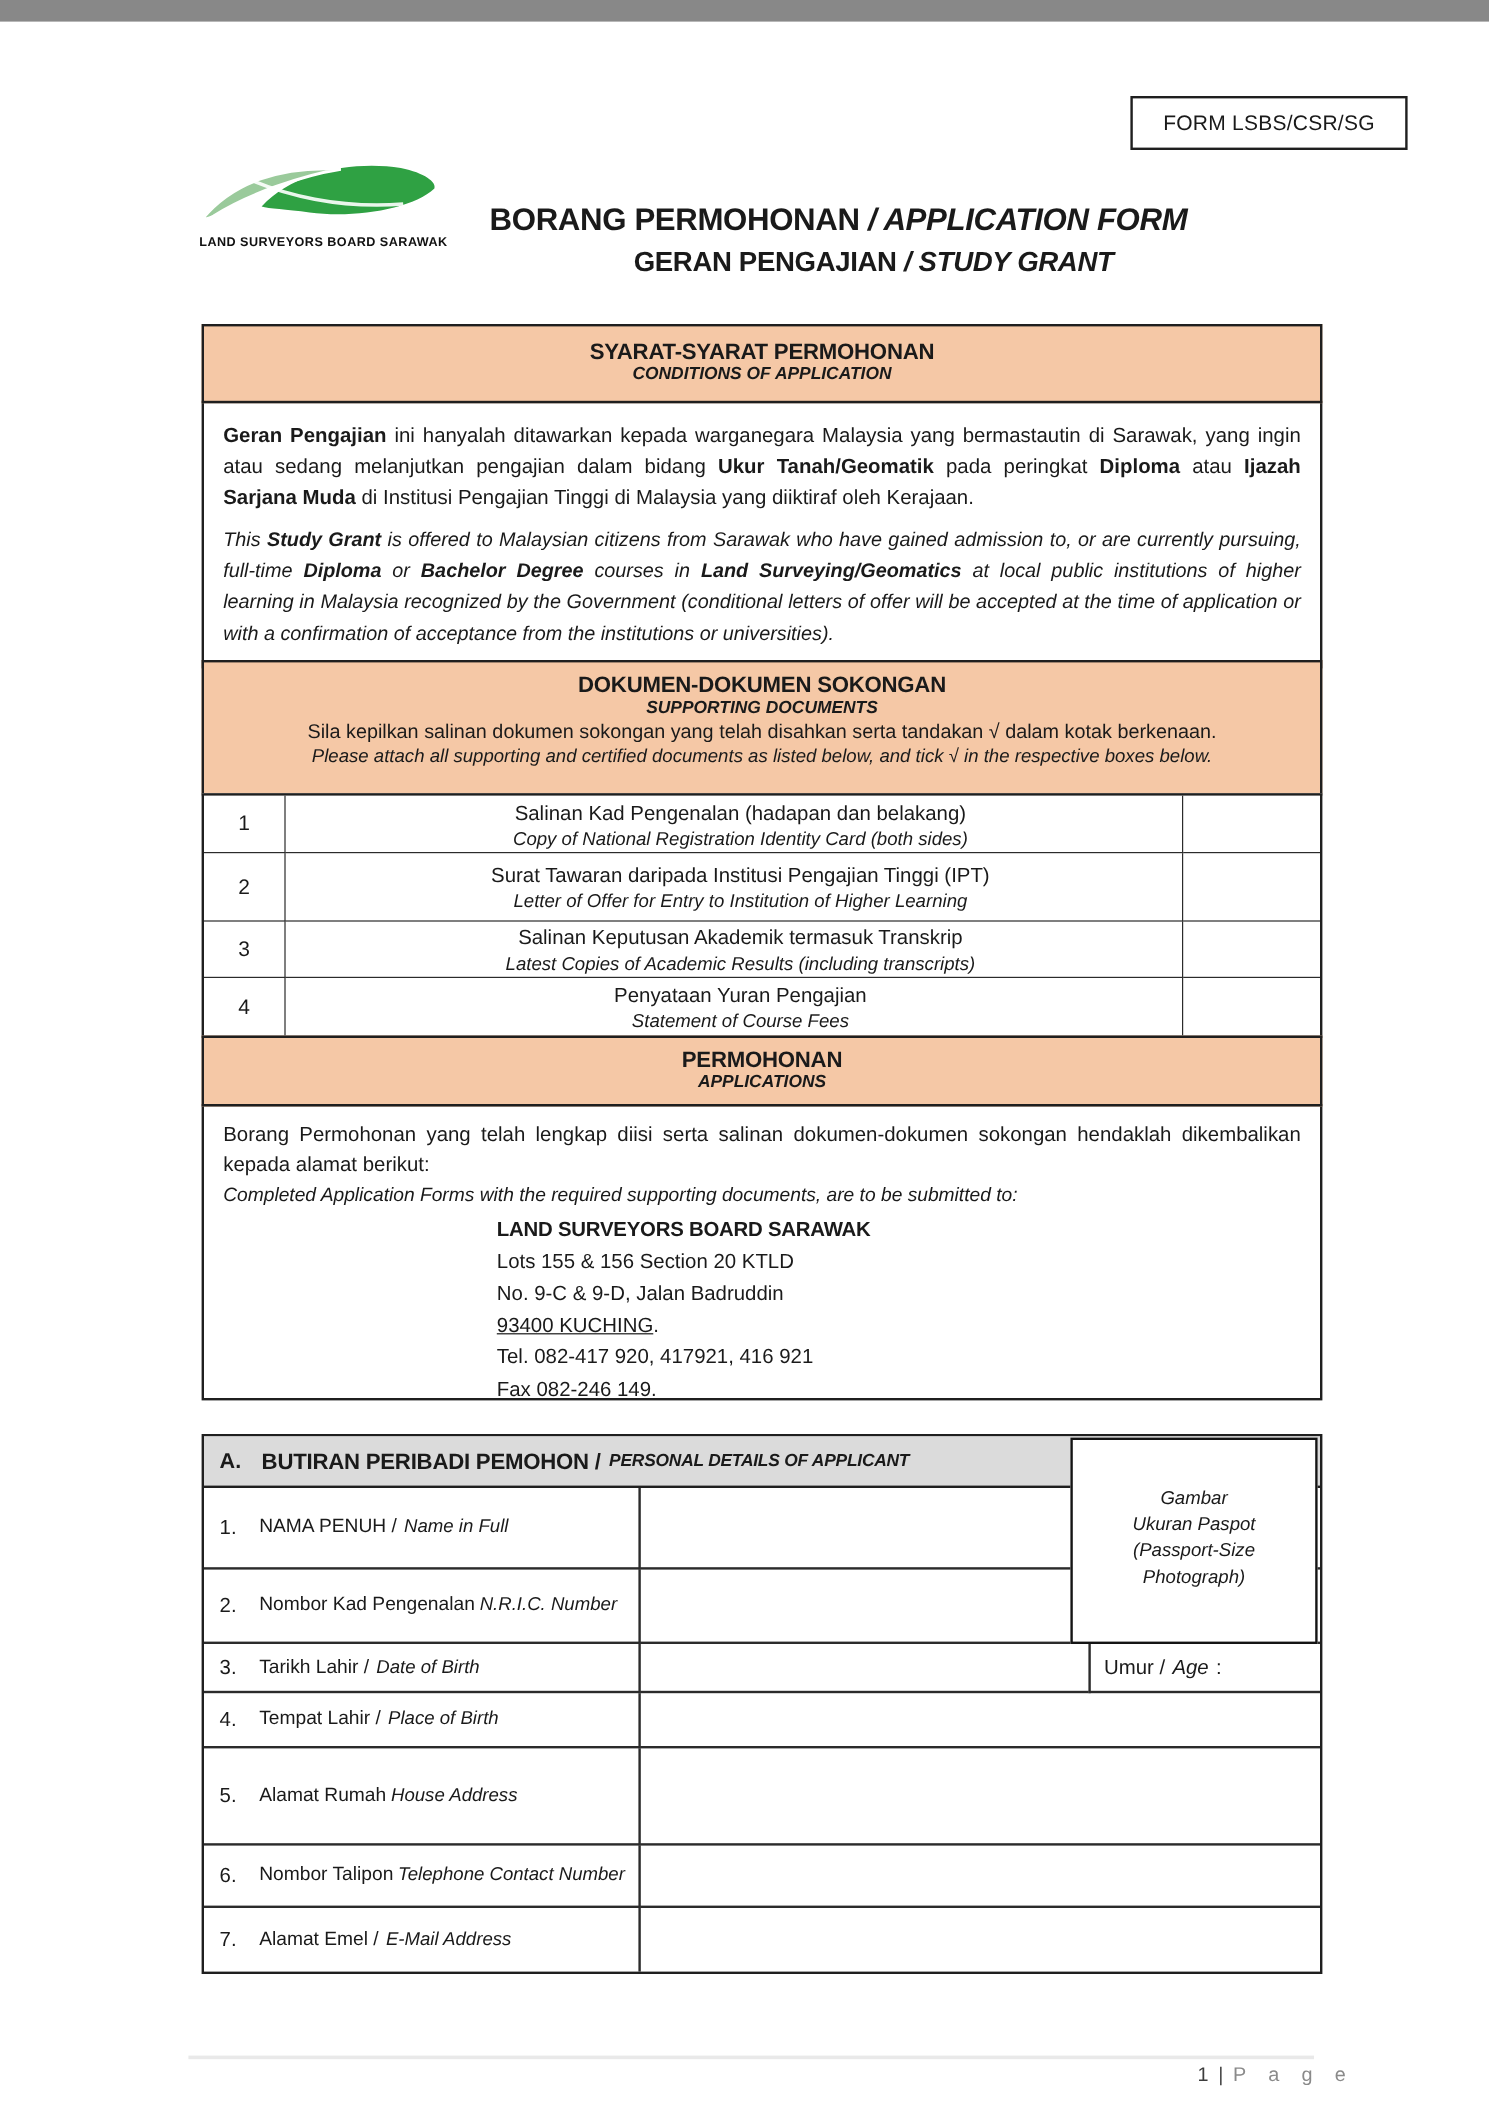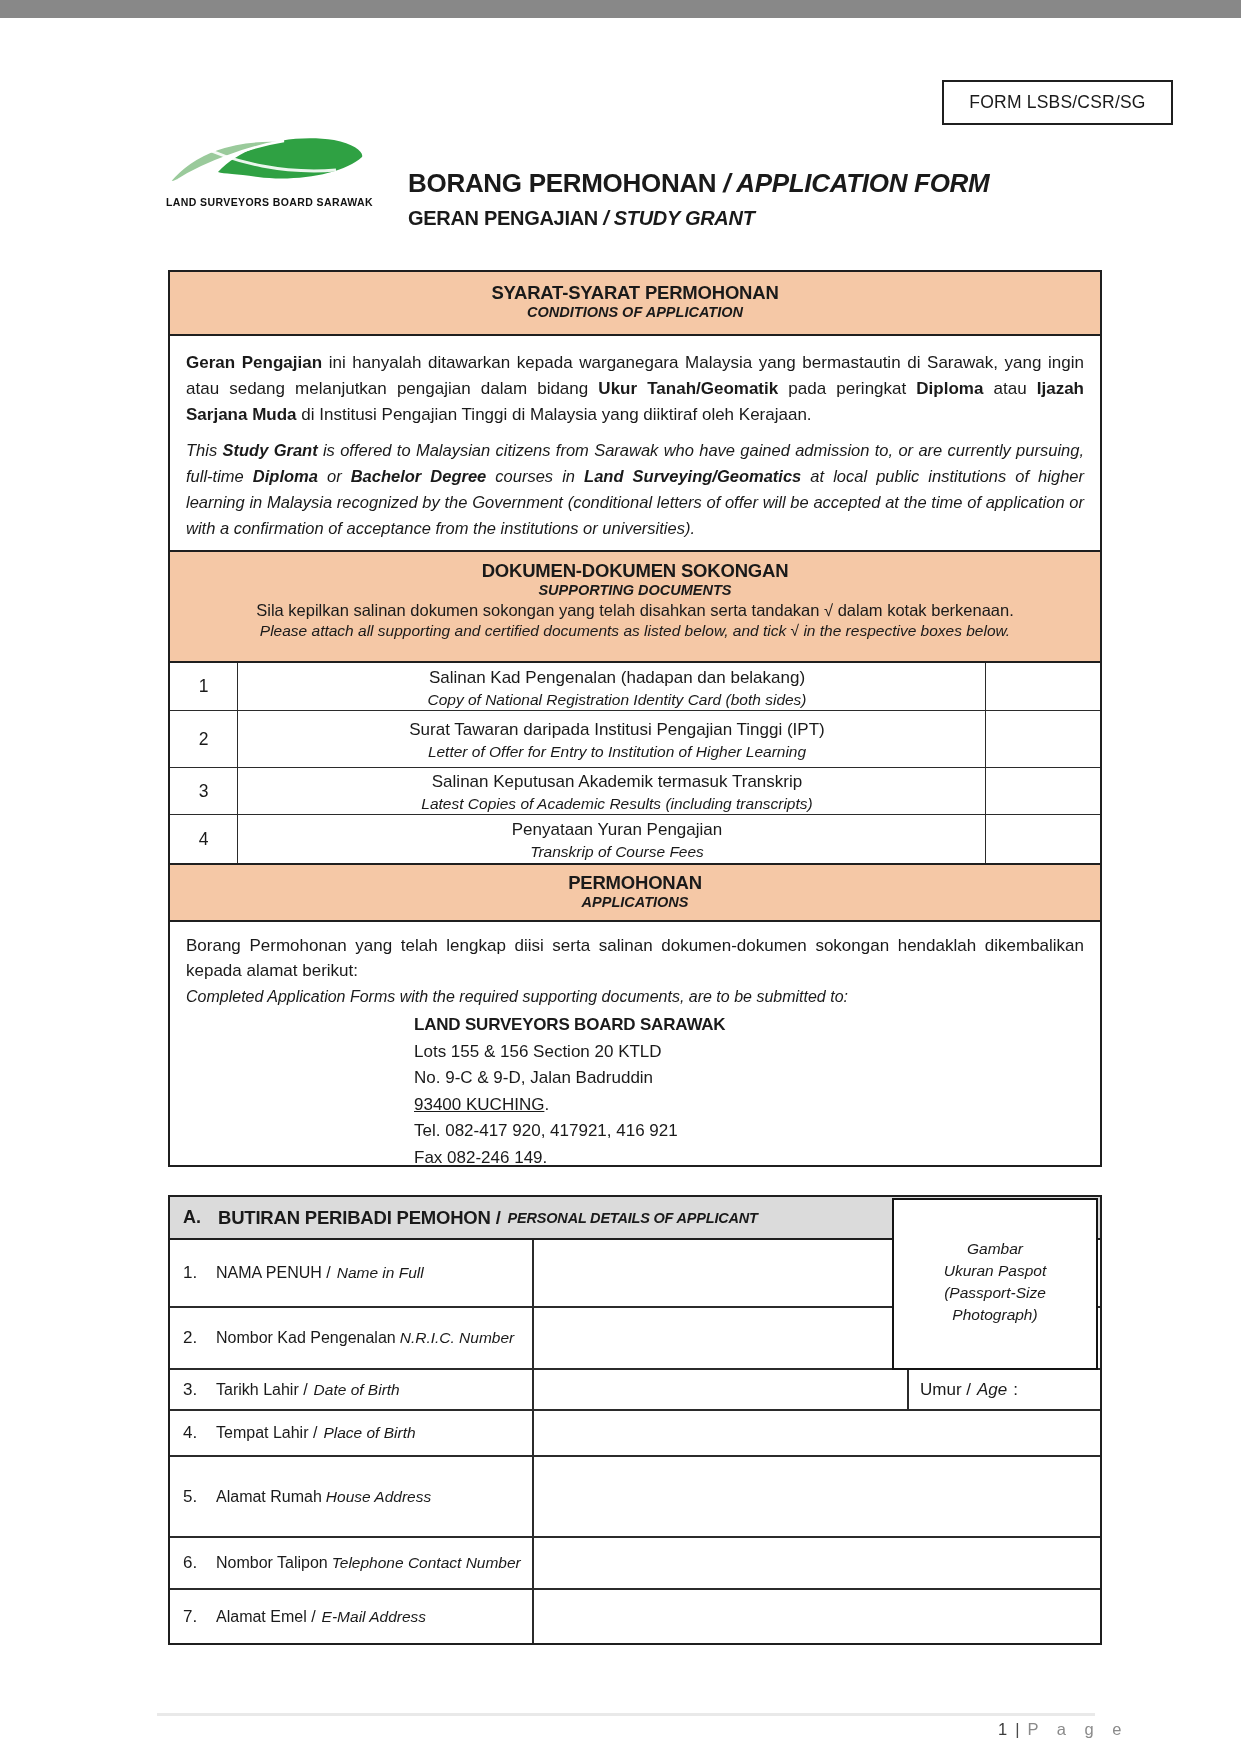--- a/index.html
+++ b/index.html
@@ -18,21 +18,21 @@
     font-size:17.5px; letter-spacing:0.2px;
   }
   .logo-wrap { position:absolute; left:166px; top:112px; width:210px; }
   .logo-svg { display:block; }
   .logo-caption {
     margin-top:2px; font-size:10.5px; font-weight:bold; letter-spacing:0.4px;
     color:#111; white-space:nowrap;
   }
   .title-block { position:absolute; left:408px; top:150px; width:640px; }
   .title-line1 { font-size:26px; line-height:30px; white-space:nowrap; letter-spacing:-0.3px; }
-  .title-line2 { font-size:20px; line-height:36px; white-space:nowrap; letter-spacing:-0.3px; margin-top:2px; }
+  .title-line2 { font-size:23px; line-height:36px; white-space:nowrap; letter-spacing:-0.3px; margin-top:2px;text-align:center; }
   .t-my { font-weight:bold; }
   .t-en { font-weight:bold; font-style:italic; }
   
   .sect { position:absolute; left:168px; width:934px; box-sizing:border-box;
           border:2px solid #1f1f1f; background:#fff; }
   .band { background:#F5C8A6; text-align:center; }
   .band-title-my { font-weight:bold; font-size:18.5px; letter-spacing:-0.2px; }
   .band-title-en { font-weight:bold; font-style:italic; font-size:14.5px; }
   .s1 { top:252px; height:66px; z-index:2; padding-top:10px; }
   .s2 { top:316px; height:223px; z-index:1; padding:14px 16px 0 16px; }
@@ -159,21 +159,21 @@
     <div class="dt-num">3</div>
     <div class="dt-desc">
       <div class="dt-my">Salinan Keputusan Akademik termasuk Transkrip</div>
       <div class="dt-en">Latest Copies of Academic Results (including transcripts)</div>
     </div>
     <div class="dt-tick"></div>
 
     <div class="dt-num row-l" style="border-bottom:none">4</div>
     <div class="dt-desc" style="border-bottom:none">
       <div class="dt-my">Penyataan Yuran Pengajian</div>
-      <div class="dt-en">Transkrip of Course Fees</div>
+      <div class="dt-en">Statement of Course Fees</div>
     </div>
     <div class="dt-tick" style="border-bottom:none"></div>
   </div>
 
   <div class="sect band s5">
     <div class="band-title-my">PERMOHONAN</div>
     <div class="band-title-en">APPLICATIONS</div>
   </div>
 
   <div class="sect s6">

